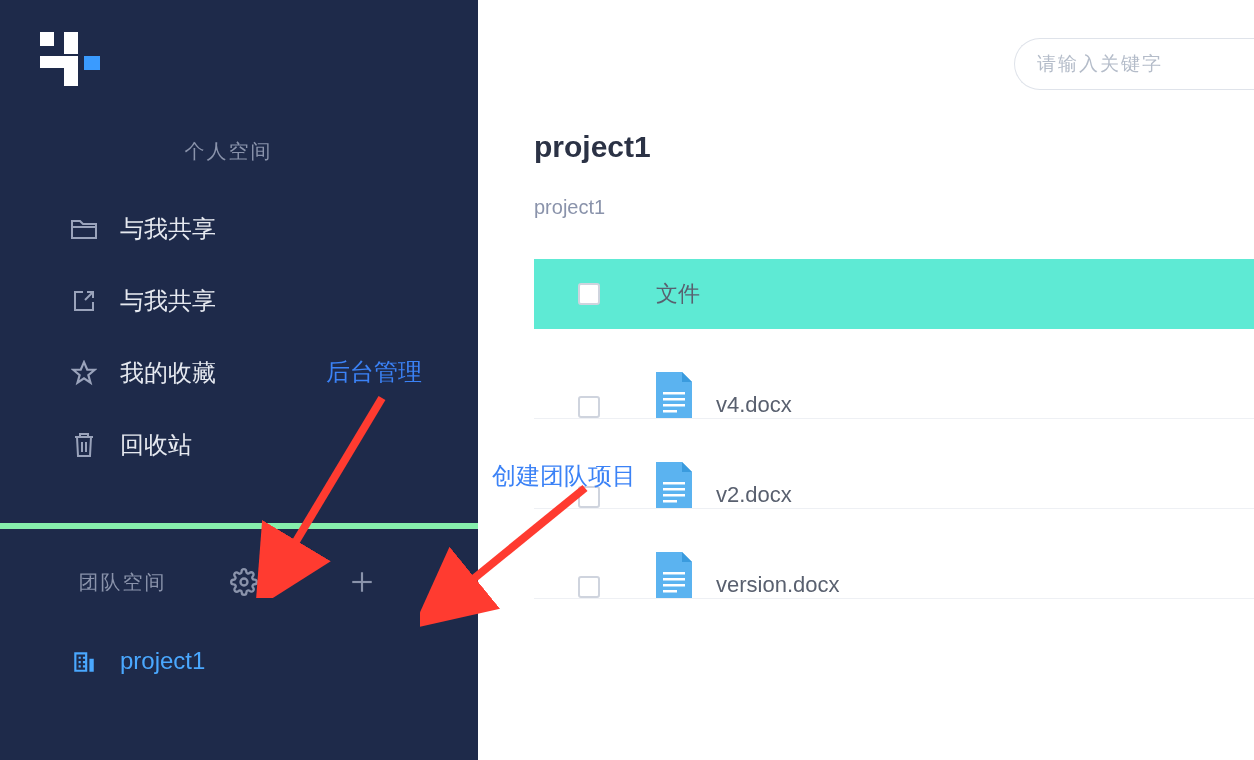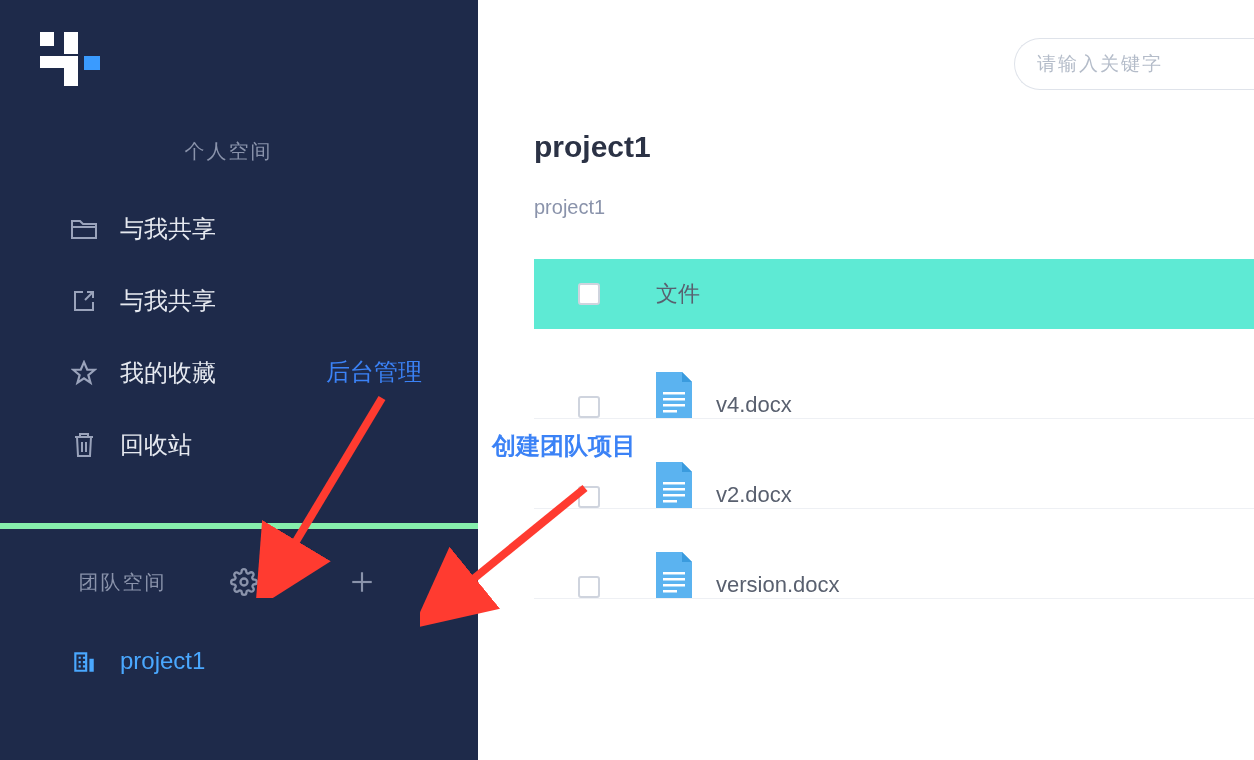--- a/index.html
+++ b/index.html
@@ -324,21 +324,21 @@
             <rect x="7" y="38" width="14" height="2.5" fill="#fff"></rect>
           </svg>
         </span>
         <span class="file-name">version.docx</span>
       </div>
     </div>
   </main>
 </div>
 
 <div class="annotation" style="left:326px; top:356px;">后台管理</div>
-<div class="annotation" style="left:492px; top:430px;font-weight:bold;">创建团队项目</div>
+<div class="annotation" style="left:492px; top:460px;">创建团队项目</div>
 
 <svg class="arrow" style="left:252px; top:388px;" width="160" height="210">
   <defs>
     <marker id="ah1" markerWidth="12" markerHeight="12" refX="4" refY="5" orient="auto">
       <polygon points="0,0 10,5 0,10" fill="#ff3b30"></polygon>
     </marker>
   </defs>
   <line x1="130" y1="10" x2="28" y2="180" stroke="#ff3b30" stroke-width="8" marker-end="url(#ah1)"></line>
 </svg>
 

